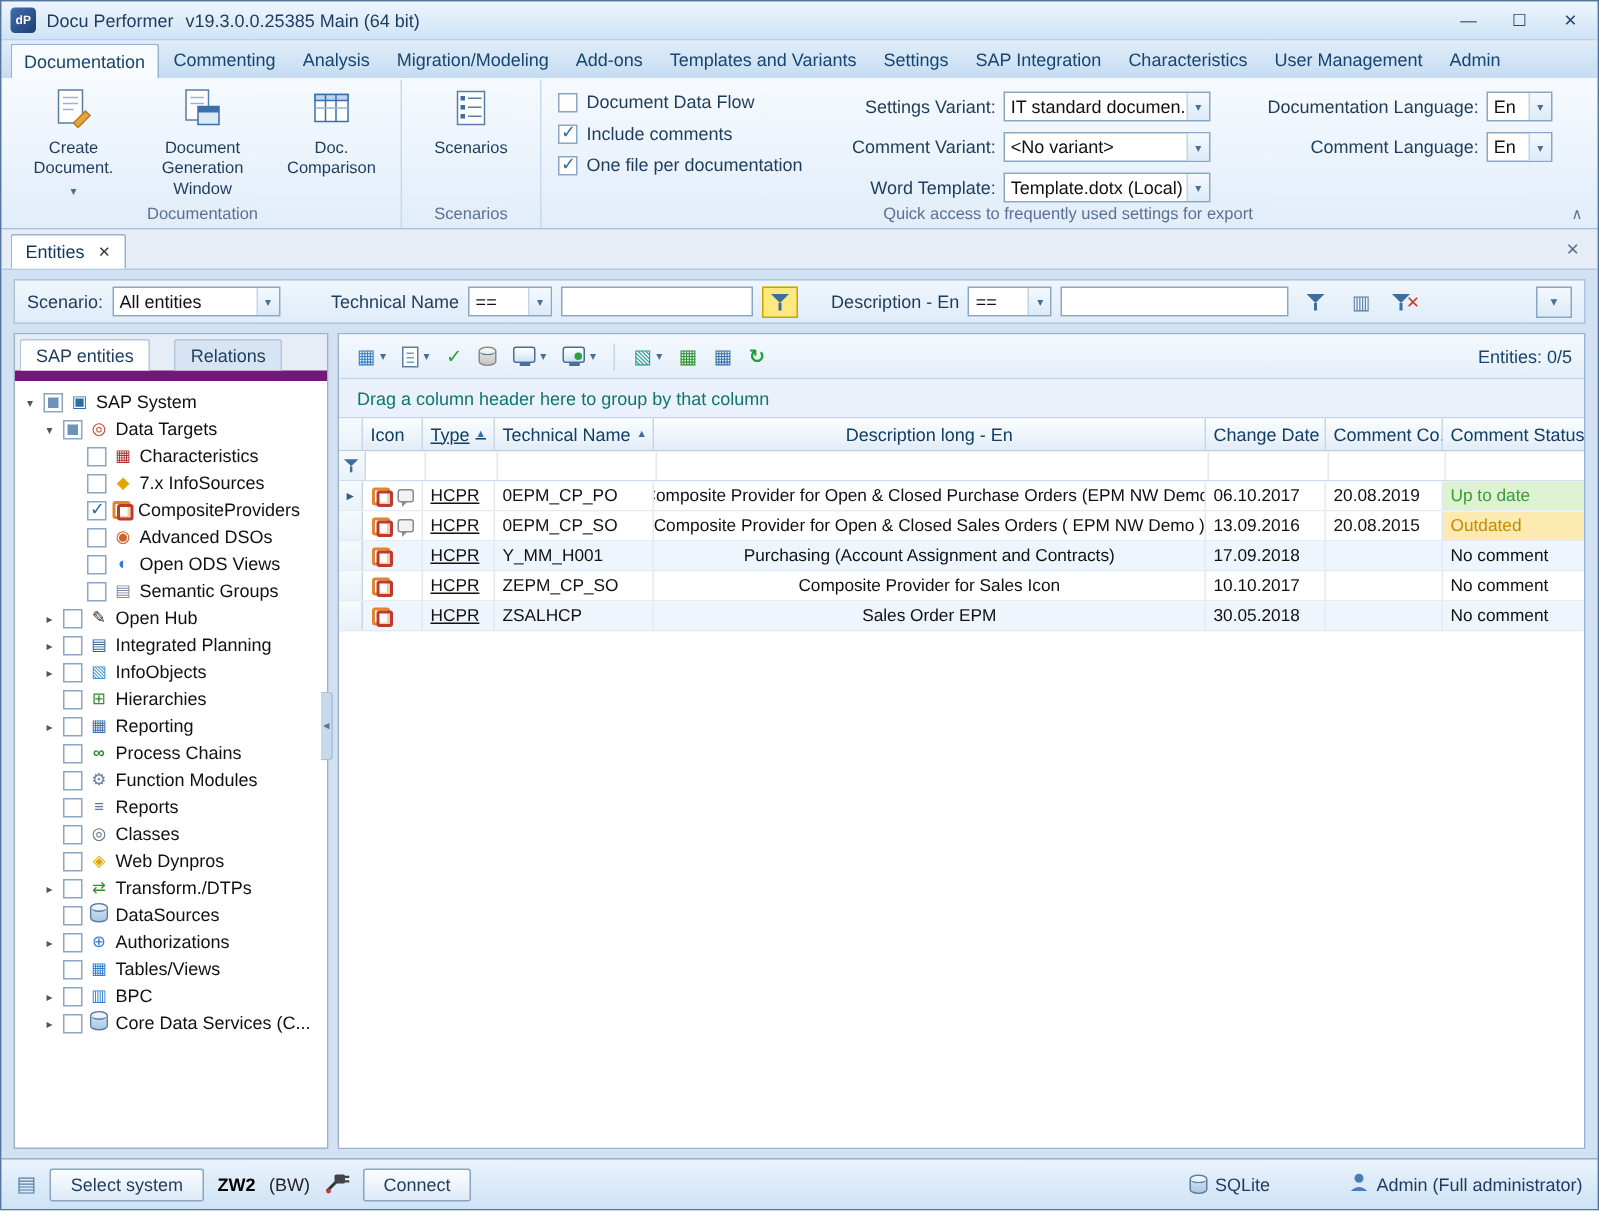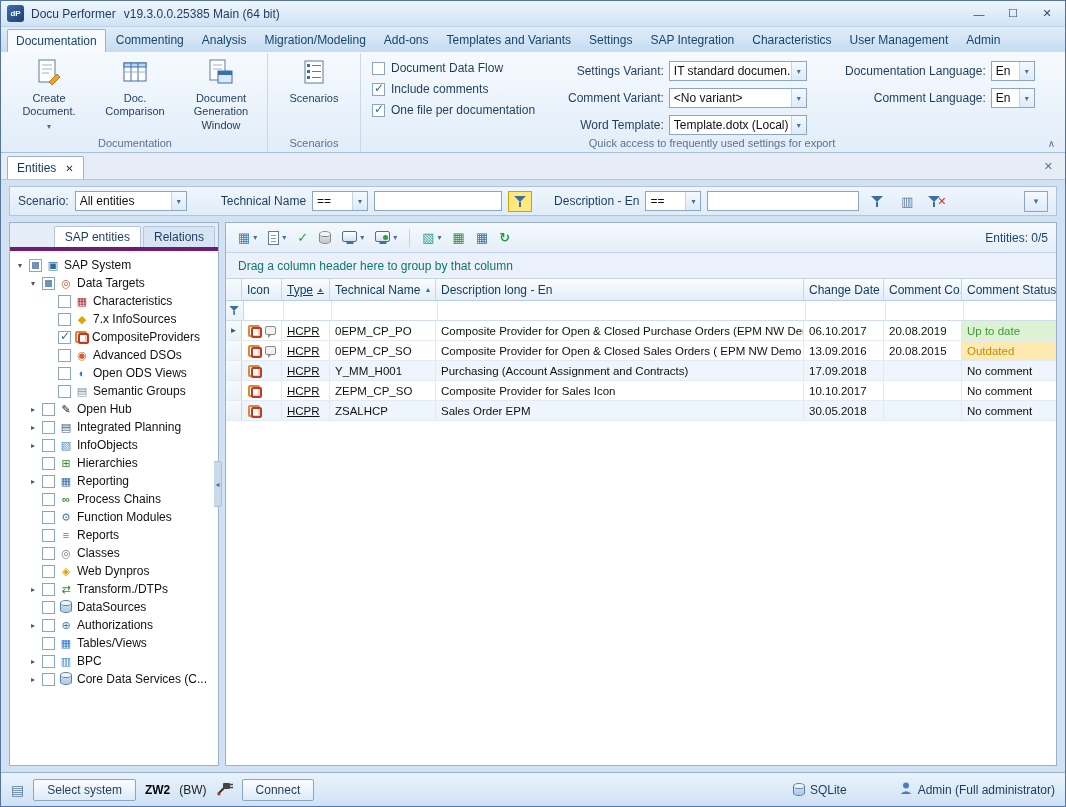--- a/index.html
+++ b/index.html
@@ -57,21 +57,21 @@
   .funnel::before { content:""; position:absolute; top:1px; left:0; border-left:6px solid transparent; border-right:6px solid transparent; border-top:6px solid #3c6e9f; }
   .funnel::after { content:""; position:absolute; top:7px; left:5px; width:2px; height:5px; background:#3c6e9f; }
   .redx { color:#c0392b; font-weight:bold; font-size:11px; margin-left:-4px; }
   .fb-right { margin-left:auto; }
   .fbtn.boxed { border:1px solid #8aa6c4; background:linear-gradient(#f4f9fe,#dcebf8); color:#4a6f96; font-size:9px; }
 
   
   .main { flex:1; display:flex; gap:6px; min-height:0; position:relative; }
 
   .left-panel { flex:0 0 210px; background:#fff; border:1px solid #9ab2cf; display:flex; flex-direction:column; min-height:0; }
-  .lp-tabs { flex:0 0 24px; display:flex; background:#e6edf6; border-bottom:4px solid #701a75; padding:3px 3px 0; gap:2px;justify-content:flex-end; }
+  .lp-tabs { flex:0 0 24px; display:flex; background:#e6edf6; border-bottom:7px solid #701a75; padding:3px 3px 0; gap:16px; }
   .lp-tab { padding:3px 10px; color:#1e3c5c; background:#d7e4f3; border:1px solid #b3c8de; border-bottom:none; border-radius:2px 2px 0 0; }
   .lp-tab.active { background:#fff; }
   .tree { flex:1; overflow:hidden; padding:5px 2px; }
   .trow { height:18px; display:flex; align-items:center; gap:3px; white-space:nowrap; }
   .trow.d0 { padding-left:2px; }
   .trow.d1 { padding-left:15px; }
   .trow.d2 { padding-left:31px; }
   .tw { width:12px; flex:0 0 12px; text-align:center; color:#555; font-size:8px; }
   .cb { width:13px; height:13px; border:1px solid #8aa6c4; background:#fff; flex:0 0 13px; position:relative; }
   .cb.filled::after { content:""; position:absolute; inset:2px; background:#6e93b8; }
@@ -111,21 +111,21 @@
   .sort { font-size:7px; color:#3a6ea5; }
   .gfilter { display:flex; flex:0 0 20px; border-bottom:1px solid #cfdded; background:#fff; }
   .gf { border-right:1px solid #e0e9f4; display:flex; align-items:center; padding:0 4px; }
   .grow { display:flex; flex:0 0 20px; border-bottom:1px solid #e3ecf6; background:#fff; }
   .grow.alt { background:#eff5fc; }
   .gc { border-right:1px solid #e0e9f4; display:flex; align-items:center; padding:0 5px; overflow:hidden; white-space:nowrap; color:#111; font-size:11.5px; }
   .c-ind { flex:0 0 16px; padding:0 2px; background:linear-gradient(#f6fafd,#e9f1f9); border-right:1px solid #c7d7ea; color:#3a5a7e; font-size:8px; justify-content:center; }
   .c-icon { flex:0 0 40px; }
   .c-type { flex:0 0 48px;text-decoration:underline; }
   .c-name { flex:0 0 106px; }
-  .c-desc { flex:0 0 368px; }
+  .c-desc { flex:0 0 368px;justify-content:center; }
   .c-date { flex:0 0 80px; }
   .c-cdate { flex:0 0 78px; }
   .c-status { flex:1; }
   .st-green { background:#dcf2d2; color:#3d9a35; }
   .st-orange { background:#fdeab0; color:#c98a00; }
   .grid-rest { flex:1; background:#fff; }
 
   
   .status-bar { flex:0 0 34px; background:linear-gradient(#e9f3fc,#cfe2f5); border-top:1px solid #9ab2cf; display:flex; align-items:center; padding:0 10px; gap:9px; }
   .sbtn { height:22px; padding:0 13px; background:linear-gradient(#fbfdff,#ddeaf8); border:1px solid #8aa6c4; border-radius:2px; display:flex; align-items:center; color:#1e3c5c; }
@@ -177,40 +177,40 @@
                 <line x1="6" y1="15" x2="13" y2="15" stroke="#9ab2cf"></line>
                 <path d="M13 24 L21 16 L24 19 L16 27 Z" fill="#e8a33d" stroke="#b97a1e"></path>
               </svg>
           </span>
           <span>Create Document.</span>
           <span class="dd">▾</span>
         </div>
         <div class="rbtn">
           <span>
             <svg width="26" height="28" viewBox="0 0 26 28">
+                <rect x="2" y="2" width="15" height="20" fill="#fff" stroke="#5b7da3"></rect>
+                <line x1="5" y1="7" x2="14" y2="7" stroke="#9ab2cf"></line>
+                <line x1="5" y1="11" x2="14" y2="11" stroke="#9ab2cf"></line>
+                <rect x="10" y="13" width="14" height="12" fill="#dceaf8" stroke="#3a6fae"></rect>
+                <rect x="10" y="13" width="14" height="4" fill="#3a6fae"></rect>
+              </svg>
+          </span>
+          <span>Document Generation Window</span>
+        </div>
+        <div class="rbtn">
+          <span>
+            <svg width="26" height="28" viewBox="0 0 26 28">
                 <rect x="2" y="5" width="22" height="18" fill="#fff" stroke="#3a6fae"></rect>
                 <rect x="2" y="5" width="22" height="4" fill="#bcd6ef" stroke="#3a6fae"></rect>
                 <line x1="9" y1="5" x2="9" y2="23" stroke="#3a6fae"></line>
                 <line x1="16" y1="5" x2="16" y2="23" stroke="#3a6fae"></line>
                 <line x1="2" y1="14" x2="24" y2="14" stroke="#9ab2cf"></line>
               </svg>
           </span>
           <span>Doc. Comparison</span>
-        </div>
-        <div class="rbtn">
-          <span>
-            <svg width="26" height="28" viewBox="0 0 26 28">
-                <rect x="2" y="2" width="15" height="20" fill="#fff" stroke="#5b7da3"></rect>
-                <line x1="5" y1="7" x2="14" y2="7" stroke="#9ab2cf"></line>
-                <line x1="5" y1="11" x2="14" y2="11" stroke="#9ab2cf"></line>
-                <rect x="10" y="13" width="14" height="12" fill="#dceaf8" stroke="#3a6fae"></rect>
-                <rect x="10" y="13" width="14" height="4" fill="#3a6fae"></rect>
-              </svg>
-          </span>
-          <span>Document Generation Window</span>
         </div>
       </div>
       <div class="rgroup-label">Documentation</div>
     </div>
 
     <div class="rgroup">
       <div class="rgroup-content">
         <div class="rbtn">
           <span>
             <svg width="26" height="28" viewBox="0 0 26 28">

